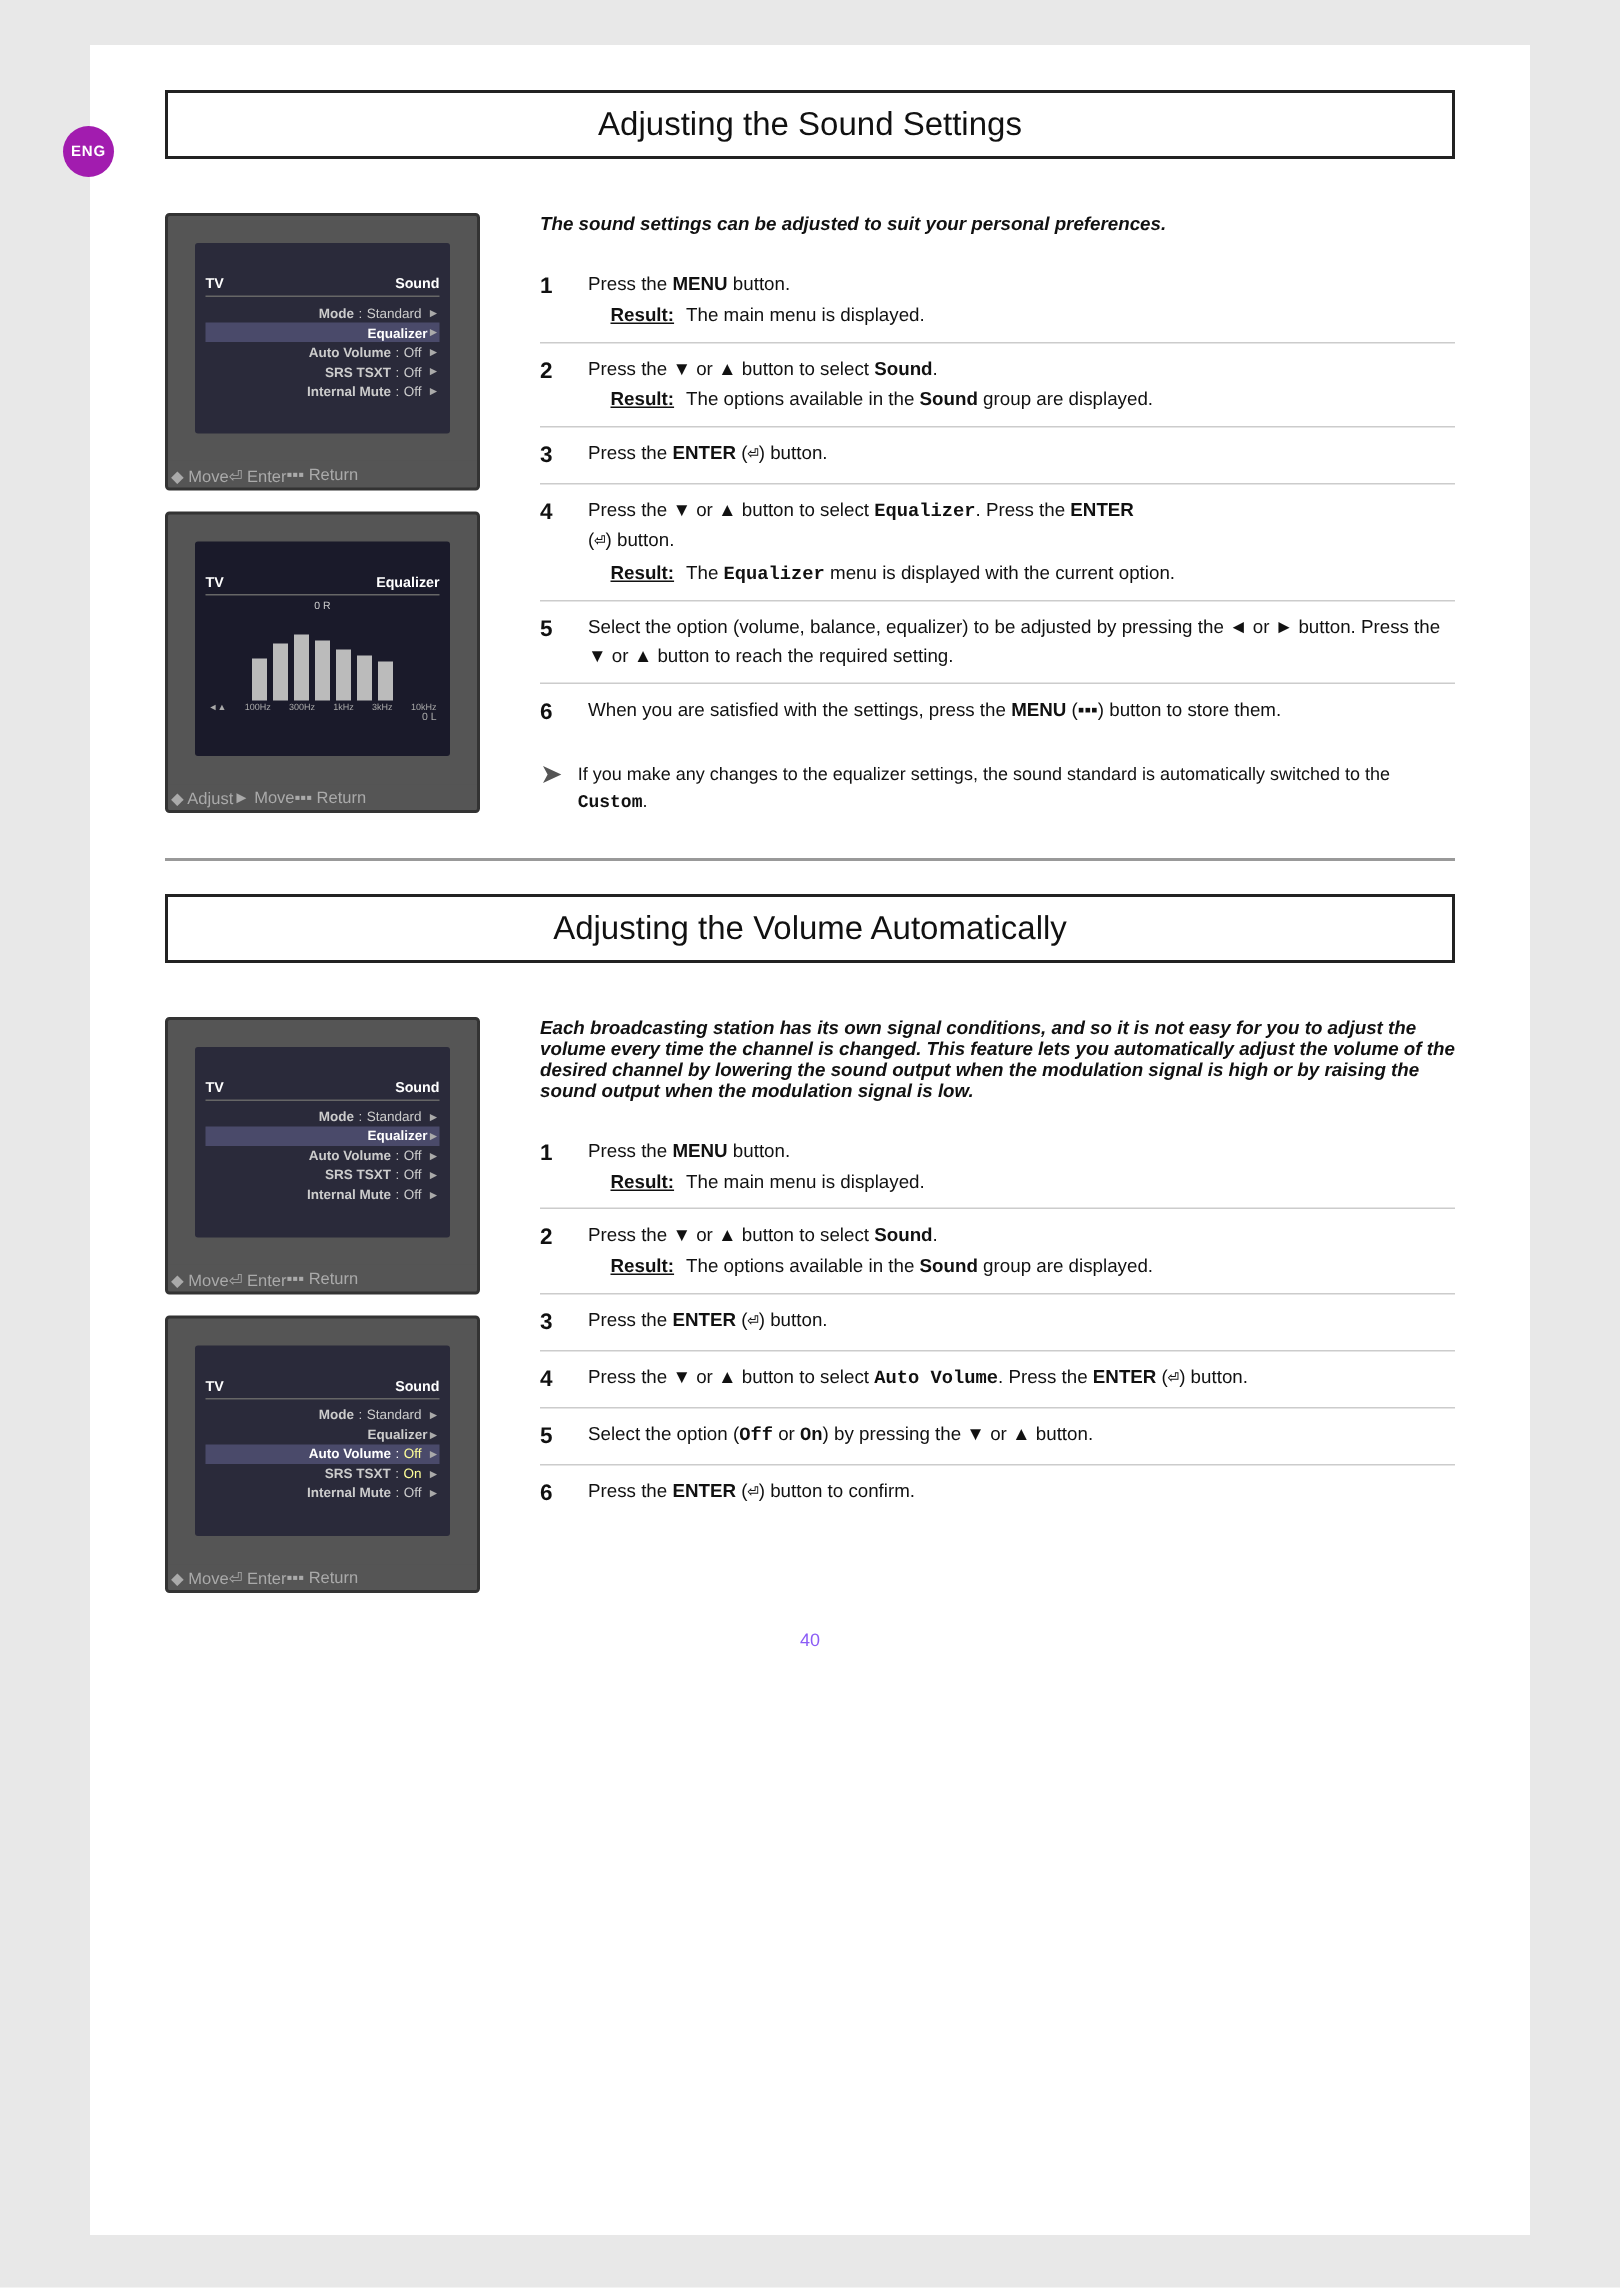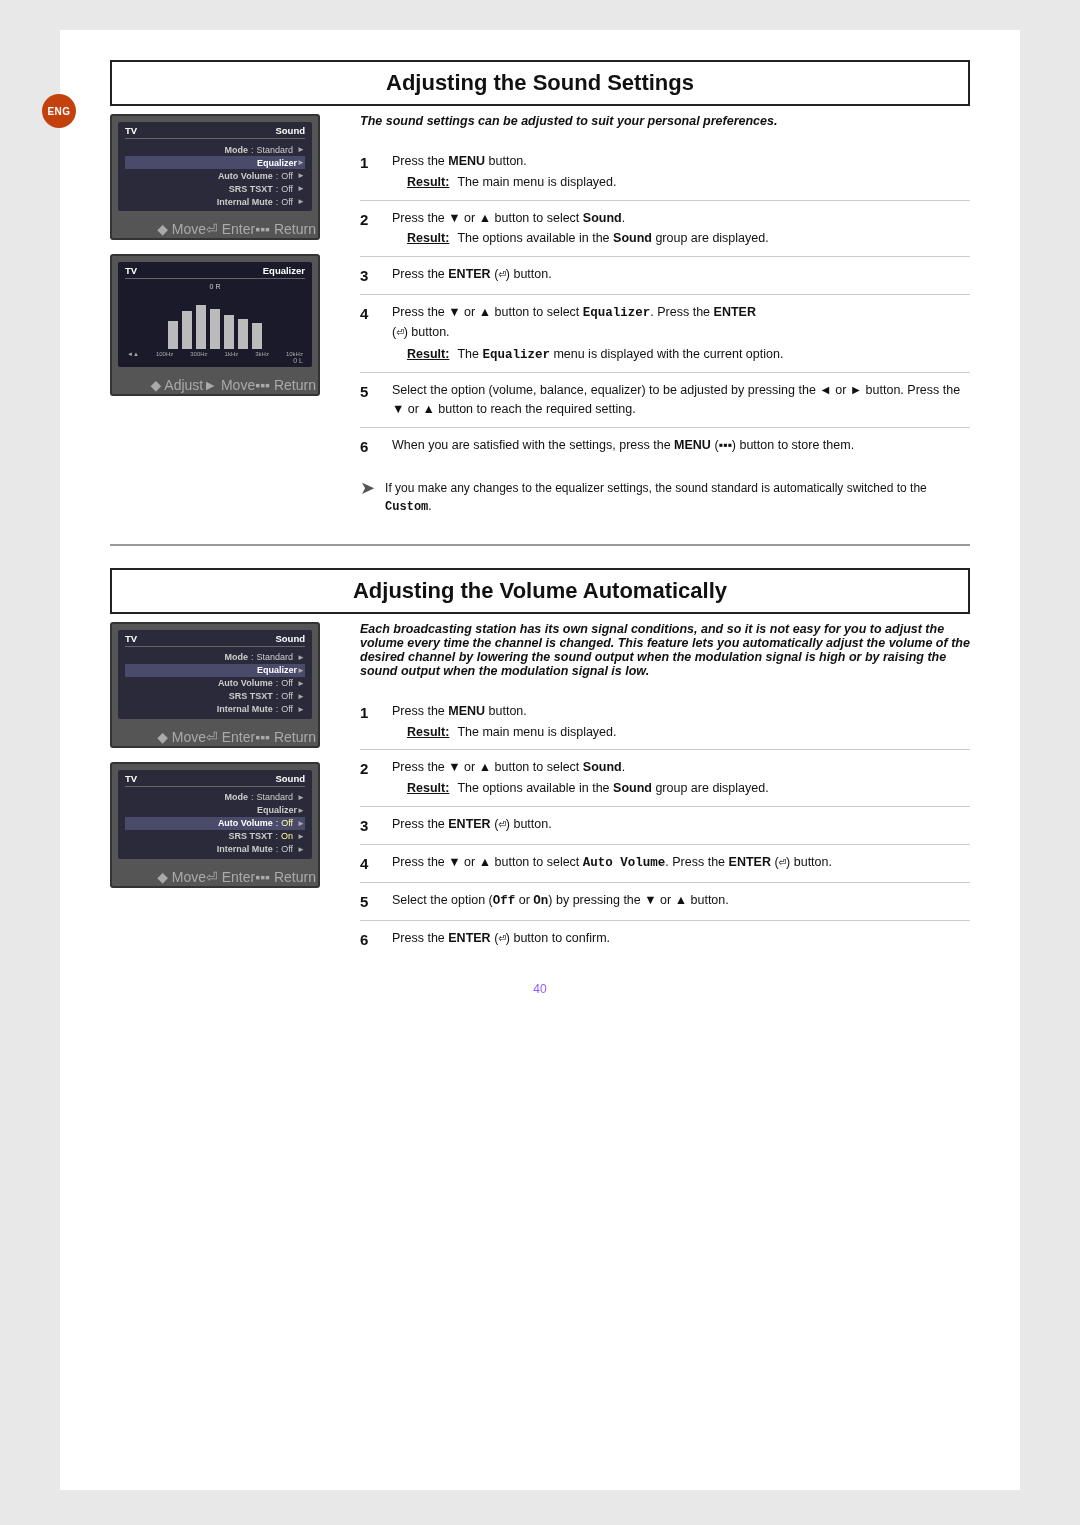--- a/index.html
+++ b/index.html
@@ -15,40 +15,40 @@
       background: #fff;
       margin: 30px auto;
       width: 960px;
       min-height: 1460px;
       padding: 30px 50px 40px 50px;
       position: relative;
     }
     .eng-badge {
       position: absolute;
       left: -18px;
-      top: 64px;
-      background: #c2410c;
+      top: 54px;
+      background: #a21caf;
       color: #fff;
       border-radius: 50%;
       width: 34px;
       height: 34px;
       display: flex;
       align-items: center;
       justify-content: center;
       font-size: 10px;
       font-weight: bold;
       letter-spacing: 0.5px;
     }
     .section-title {
       text-align: center;
       font-size: 22px;
-      font-weight: bold;
+      font-weight: normal;
       border: 2px solid #222;
       padding: 8px 20px;
-      margin-bottom: 8px;
+      margin-bottom: 36px;
     }
     .section-divider {
       border: none;
       border-top: 2px solid #999;
       margin: 28px 0 22px 0;
     }
     .intro-text {
       font-style: italic;
       font-weight: bold;
       font-size: 12.5px;
@@ -74,23 +74,23 @@
       background: #555;
       border: 2px solid #333;
       border-radius: 3px;
       padding: 0;
       width: 210px;
       position: relative;
       font-size: 10px;
     }
     .tv-inner {
       background: #2a2a3a;
-      margin: 6px;
+      margin: 18px;
       border-radius: 2px;
-      padding: 3px 7px;
+      padding: 22px 7px;
       color: #ddd;
     }
     .tv-header-row {
       display: flex;
       justify-content: space-between;
       font-size: 9.5px;
       font-weight: bold;
       color: #fff;
       border-bottom: 1px solid #666;
       padding-bottom: 2px;
@@ -110,22 +110,22 @@
     }
     .tv-menu-label {
       flex: 1;
       font-weight: bold;
     }
     .tv-menu-colon { margin: 0 3px; }
     .tv-menu-value { margin-right: 4px; }
     .tv-arrow { font-size: 8px; color: #aaa; }
     .tv-footer {
       display: flex;
-      justify-content: flex-end;
-      font-size: 14px;
+      justify-content: flex-start;
+      font-size: 11px;
       color: #aaa;
       padding: 3px 2px 1px 2px;
       border-top: 1px solid #555;
       margin-top: 3px;
     }
     
     .eq-screen .tv-inner {
       background: #1a1a2a;
       min-height: 90px;
     }

